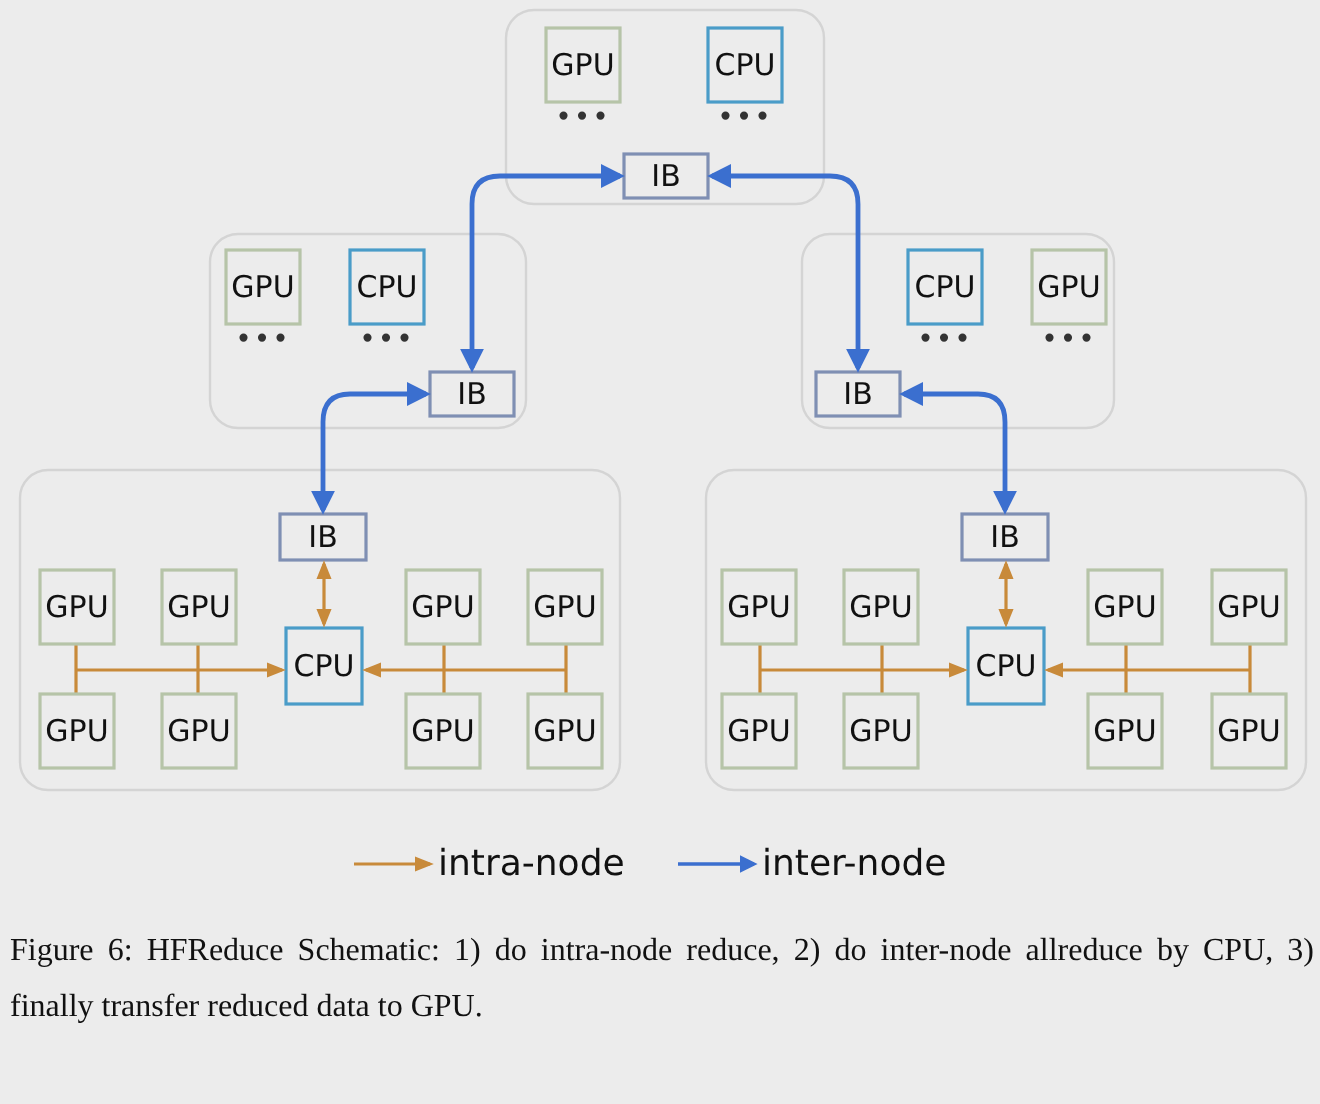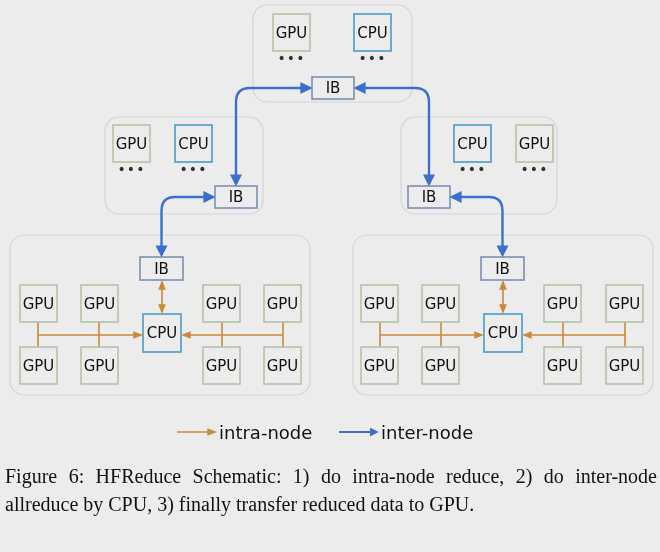--- a/index.html
+++ b/index.html
@@ -7,21 +7,21 @@
   #diagram { position: absolute; left: 0; top: 0; }
   .node-box { fill: none; stroke: #d4d4d4; stroke-width: 1.2; }
   .gpu-box { fill: #ececec; stroke: #b6c4a8; stroke-width: 1.6; }
   .cpu-box { fill: #ececec; stroke: #4a9cc8; stroke-width: 1.6; }
   .ib-box { fill: #ececec; stroke: #7f8fb3; stroke-width: 1.6; }
   .lbl { font-family: "DejaVu Sans", sans-serif; font-size: 15px; fill: #111; text-anchor: middle; dominant-baseline: central; }
   .dots { font-family: "DejaVu Sans", sans-serif; font-size: 14px; fill: #333; text-anchor: middle; letter-spacing: 1px; }
   .intra { stroke: #c88a3a; stroke-width: 1.6; fill: none; }
   .inter { stroke: #3b6fcf; stroke-width: 2.4; fill: none; }
   .legend-text { font-family: "DejaVu Sans", sans-serif; font-size: 18px; fill: #111; dominant-baseline: central; }
-  #caption { position: absolute; left: 5px; top: 462px; width: 652px; font-family: "Liberation Serif", "DejaVu Serif", serif; font-size: 20px; line-height: 28px; color: #111; text-align: justify; text-align-last: left; }
+  #caption { position: absolute; left: 5px; top: 462px; width: 652px; font-family: "Liberation Serif", "DejaVu Serif", serif; font-size: 16px; line-height: 28px; color: #111; text-align: justify; text-align-last: left; }
 </style>
 </head>
 <body>
 
 <svg id="diagram" width="660" height="455" viewBox="0 0 660 455">
   <defs>
     <marker id="arrBlue" viewBox="0 0 10 10" refX="8" refY="5" markerWidth="5" markerHeight="5" orient="auto-start-reverse">
       <path d="M0,0 L10,5 L0,10 z" fill="#3b6fcf"></path>
     </marker>
     <marker id="arrOrange" viewBox="0 0 10 10" refX="8" refY="5" markerWidth="6" markerHeight="6" orient="auto-start-reverse">

